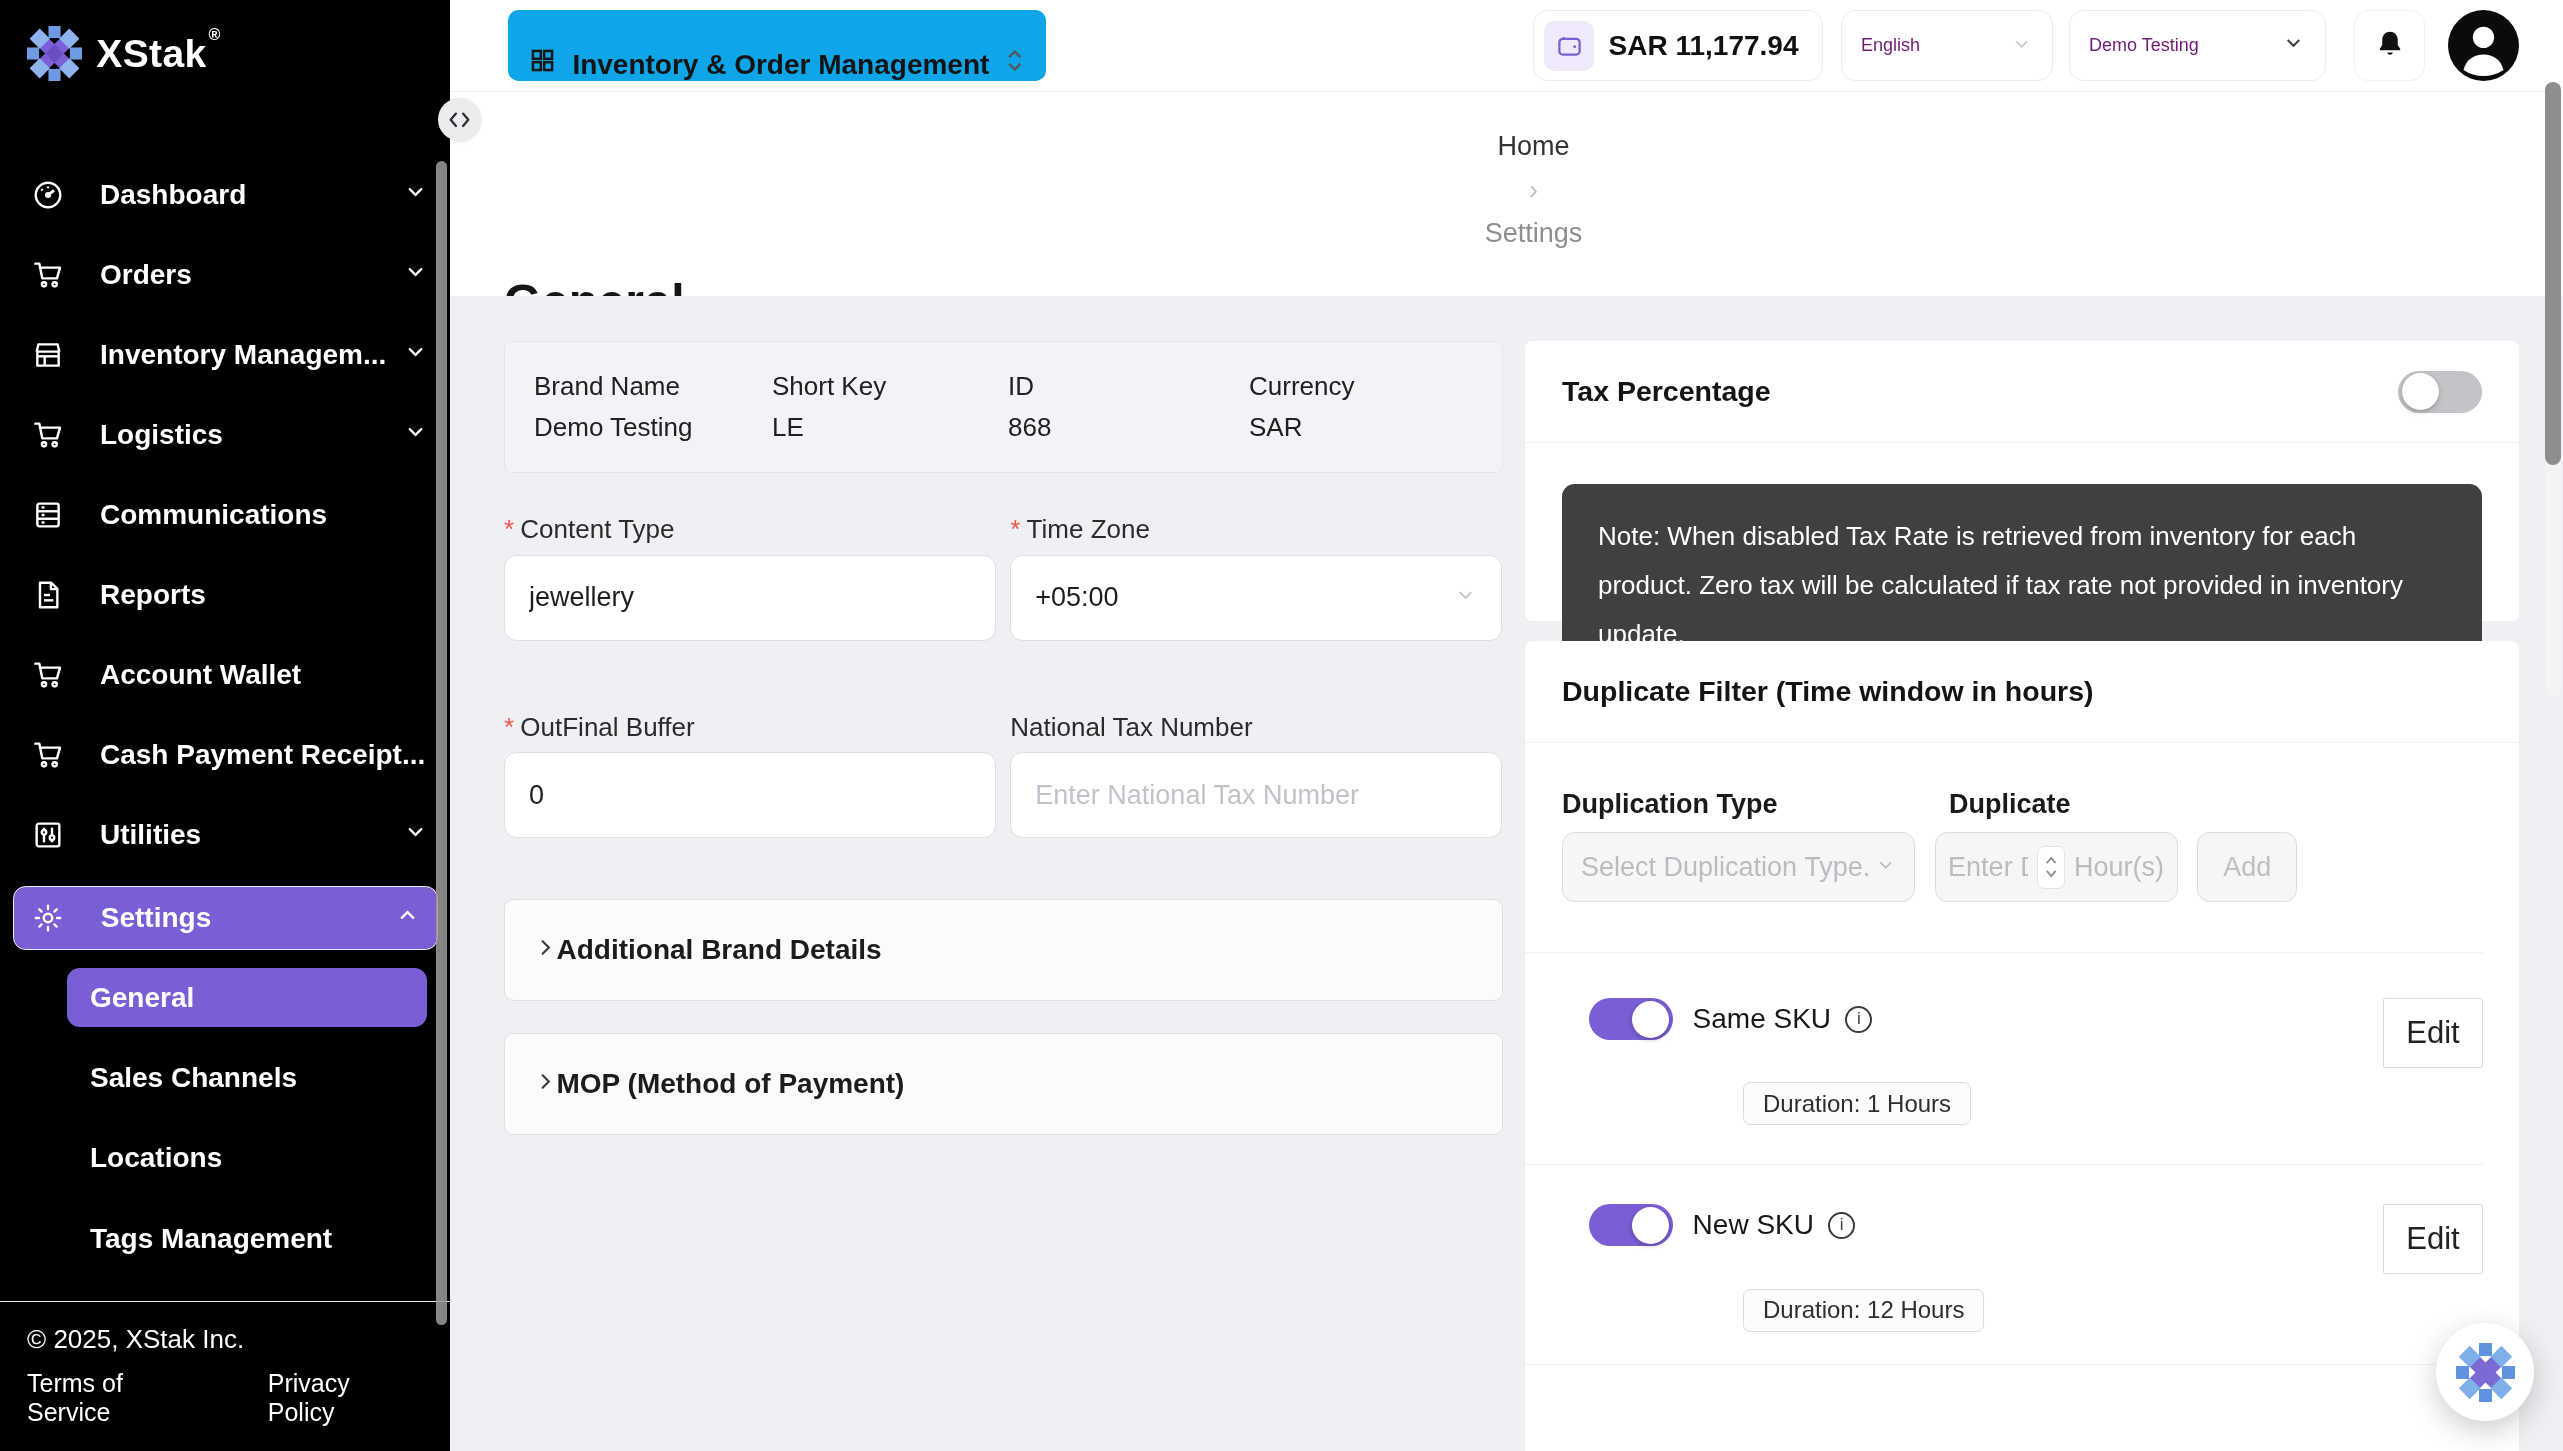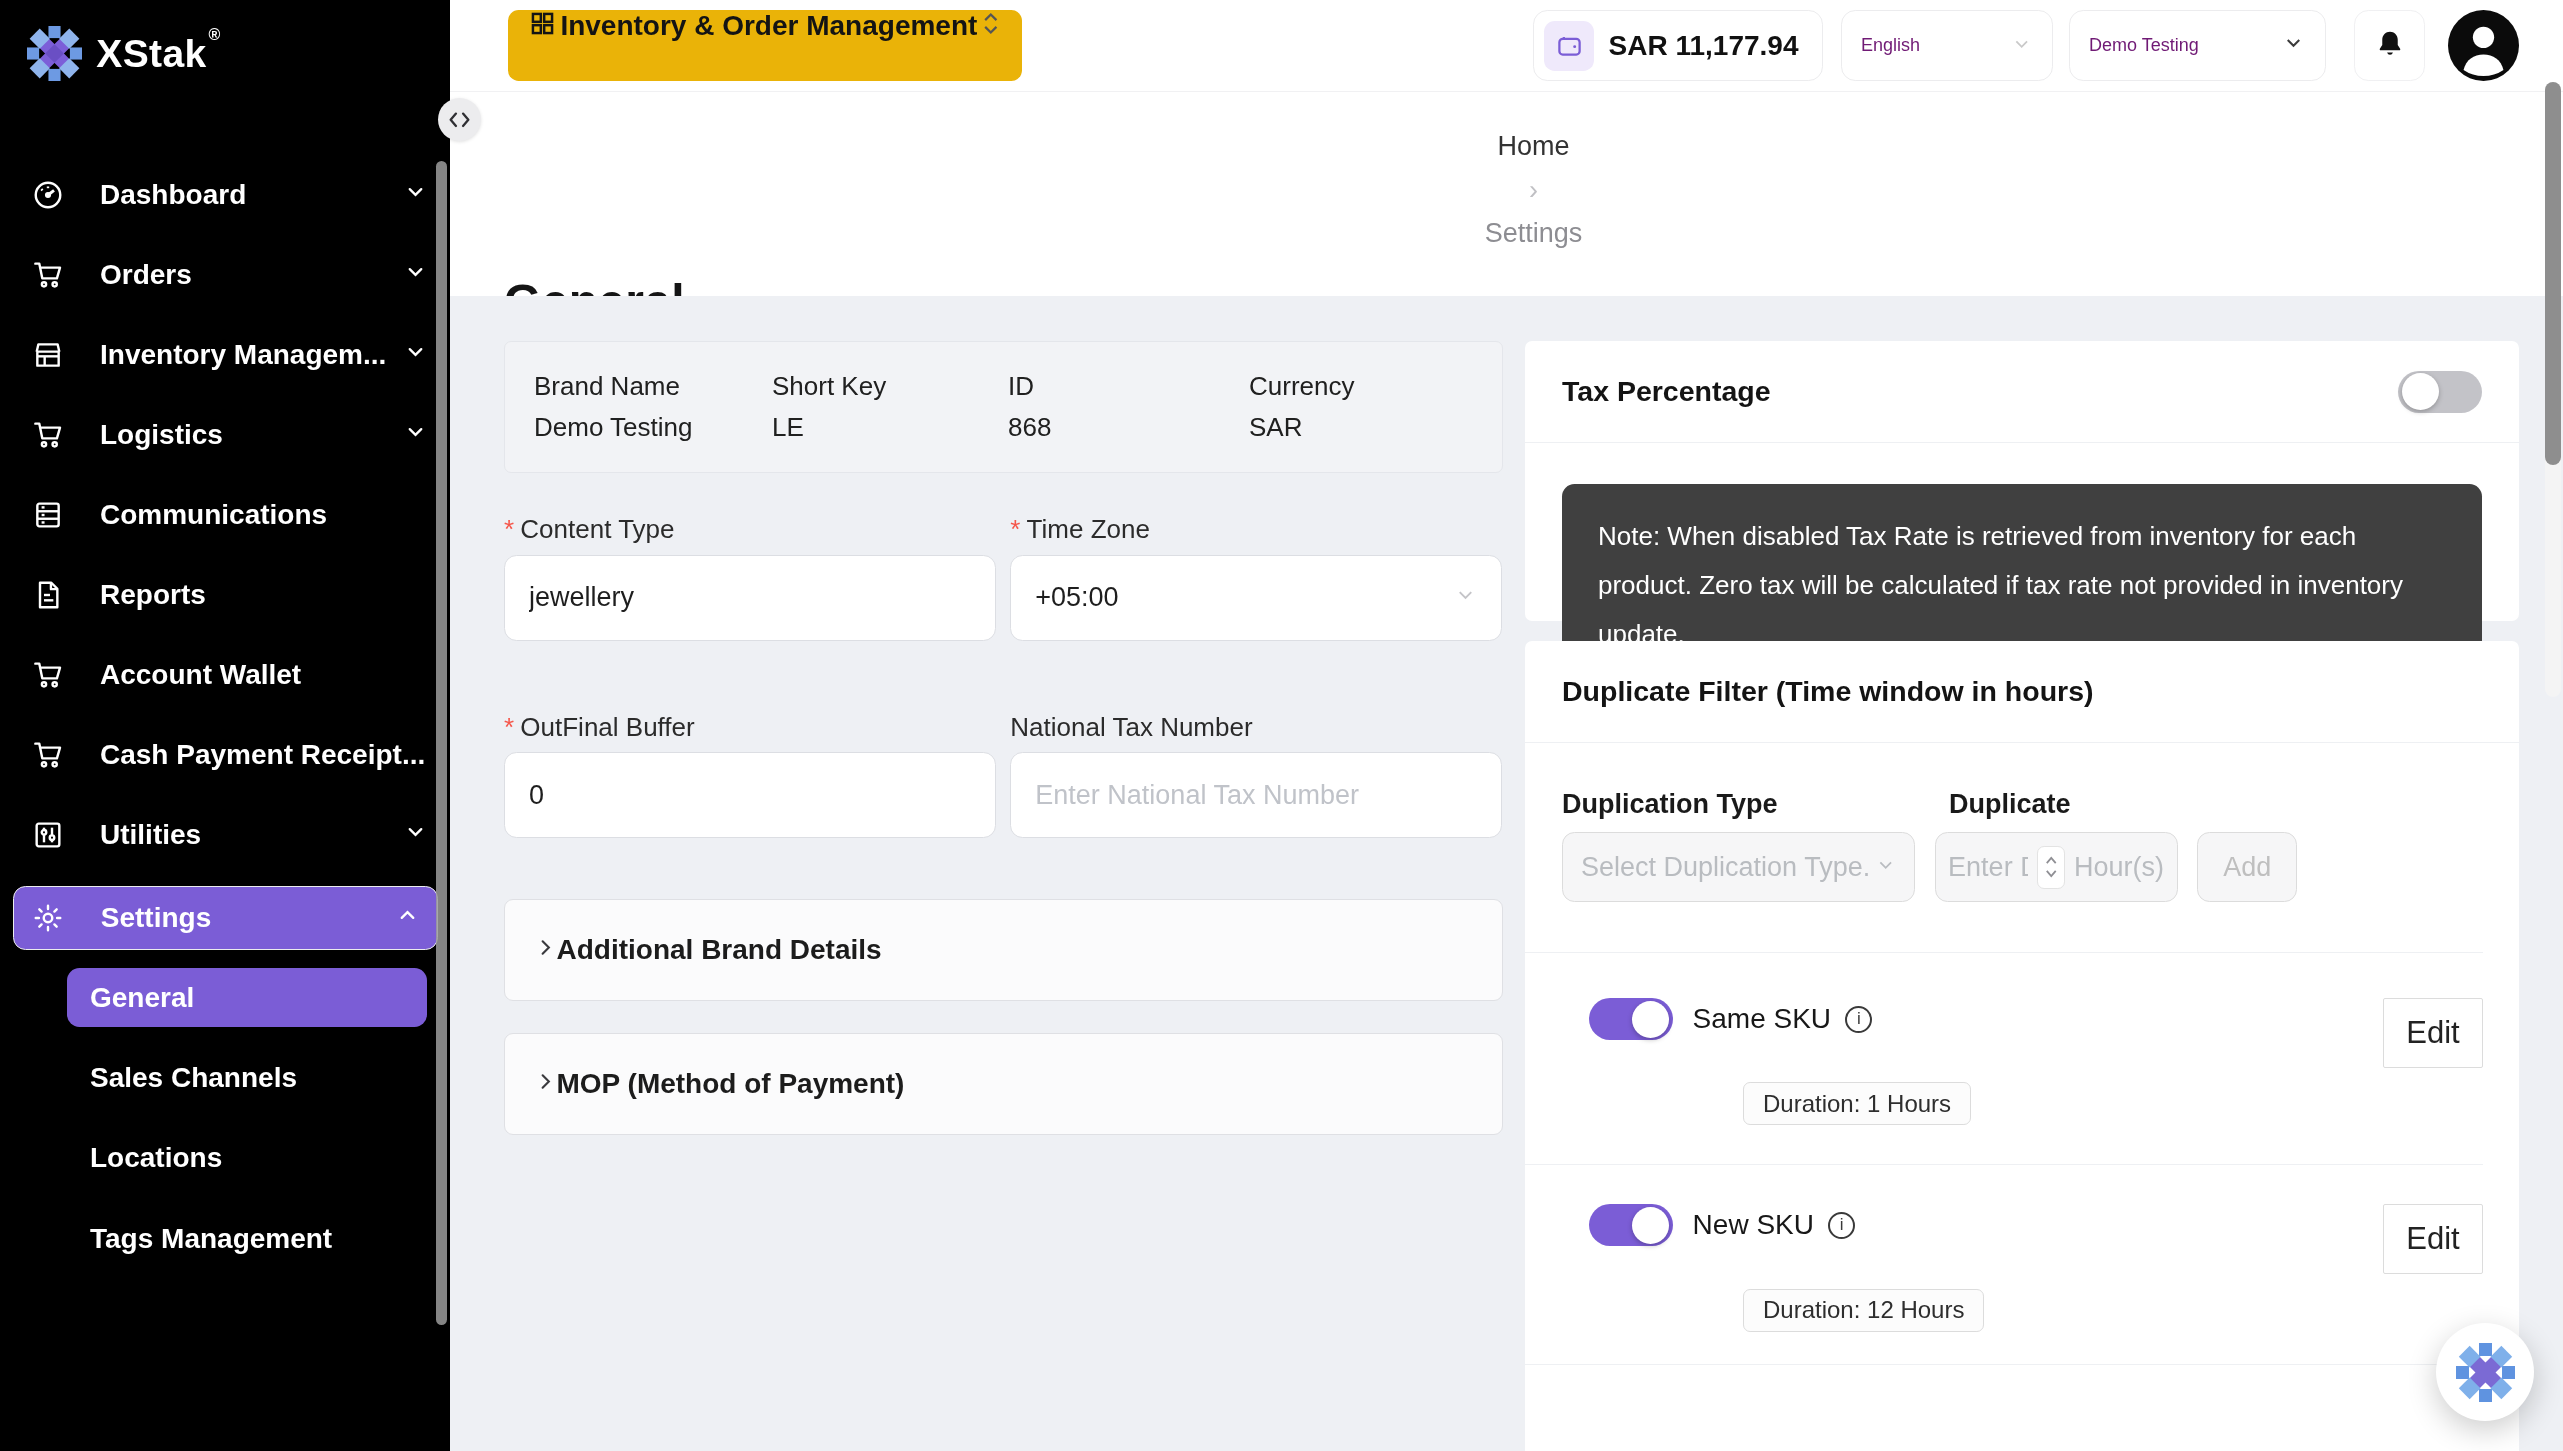--- a/index.html
+++ b/index.html
@@ -23,21 +23,21 @@
   .subnav-item.active { background:#7b5dd6; }
   .side-scroll { position:absolute; top:161px; right:2.7px; width:11.6px; height:1164px; border-radius:6.2px; background:#9c9c9c; opacity:.85; }
   .side-footer { border-top:0.9px solid #e8e8e8; padding:21.4px 27px 25px 27px; background:#000; }
   .side-footer .copy { font-size:26px; margin-bottom:14.3px; }
   .side-footer .links { display:flex; gap:55px; font-size:25px; }
   .side-footer .links span { cursor:pointer; }
 
   
   .main { flex:1; display:flex; flex-direction:column; min-width:0; }
   .topbar { height:92px; background:#fff; border-bottom:1.8px solid #f1f1f3; display:flex; align-items:center; padding:0 44px 0 58px; gap:0; }
-  .switcher { display:flex; align-items:flex-start; gap:4px; background:#eab308; border-radius:10.7px; height:71px; padding:0 21.4px; cursor:pointer; }
+  .switcher { display:flex; align-items:flex-end; gap:16px; background:#0ea5e9; border-radius:10.7px; height:71px; padding:0 21.4px; cursor:pointer; }
   .switcher .txt { font-size:28px; font-weight:700; color:#141414; }
   .tb-spacer { flex:1; }
   .pill { display:flex; align-items:center; background:#fff; border:1.8px solid #ececee; border-radius:14.3px; height:71px; }
   .wallet-pill { padding:0 23px 0 10.7px; gap:14.3px; cursor:pointer; }
   .wallet-ic-box { width:50px; height:50px; border-radius:10.7px; background:#efe9fb; display:flex; align-items:center; justify-content:center; }
   .wallet-amt { font-size:28px; font-weight:700; color:#111; }
   .sel { justify-content:space-between; padding:0 19.6px; cursor:pointer; margin-left:18px; }
   .sel .txt { font-size:18px; color:#701a75; }
   .sel-lang { width:212px; }
   .sel-brand { width:257px; margin-left:16px; }
@@ -281,20 +281,27 @@
       <div class="subnav-item">
           <span>Locations</span>
         </div>
       <div class="subnav-item">
           <span>Tags Management</span>
         </div>
     </nav>
 
     <div class="side-scroll"></div>
 
+    <div class="side-footer">
+      <div class="copy">© 2025, XStak Inc.</div>
+      <div class="links">
+        <span>Terms of Service</span>
+        <span>Privacy Policy</span>
+      </div>
+    </div>
   </aside>
 
   <div class="main">
 
     <header class="topbar">
       <div class="switcher">
         <span><svg width="27" height="27" viewBox="0 0 24 24" fill="none" stroke="#141414" stroke-width="2.2">
               <rect x="3.5" y="3.5" width="7" height="7"></rect>
               <rect x="13.5" y="3.5" width="7" height="7"></rect>
               <rect x="3.5" y="13.5" width="7" height="7"></rect>

